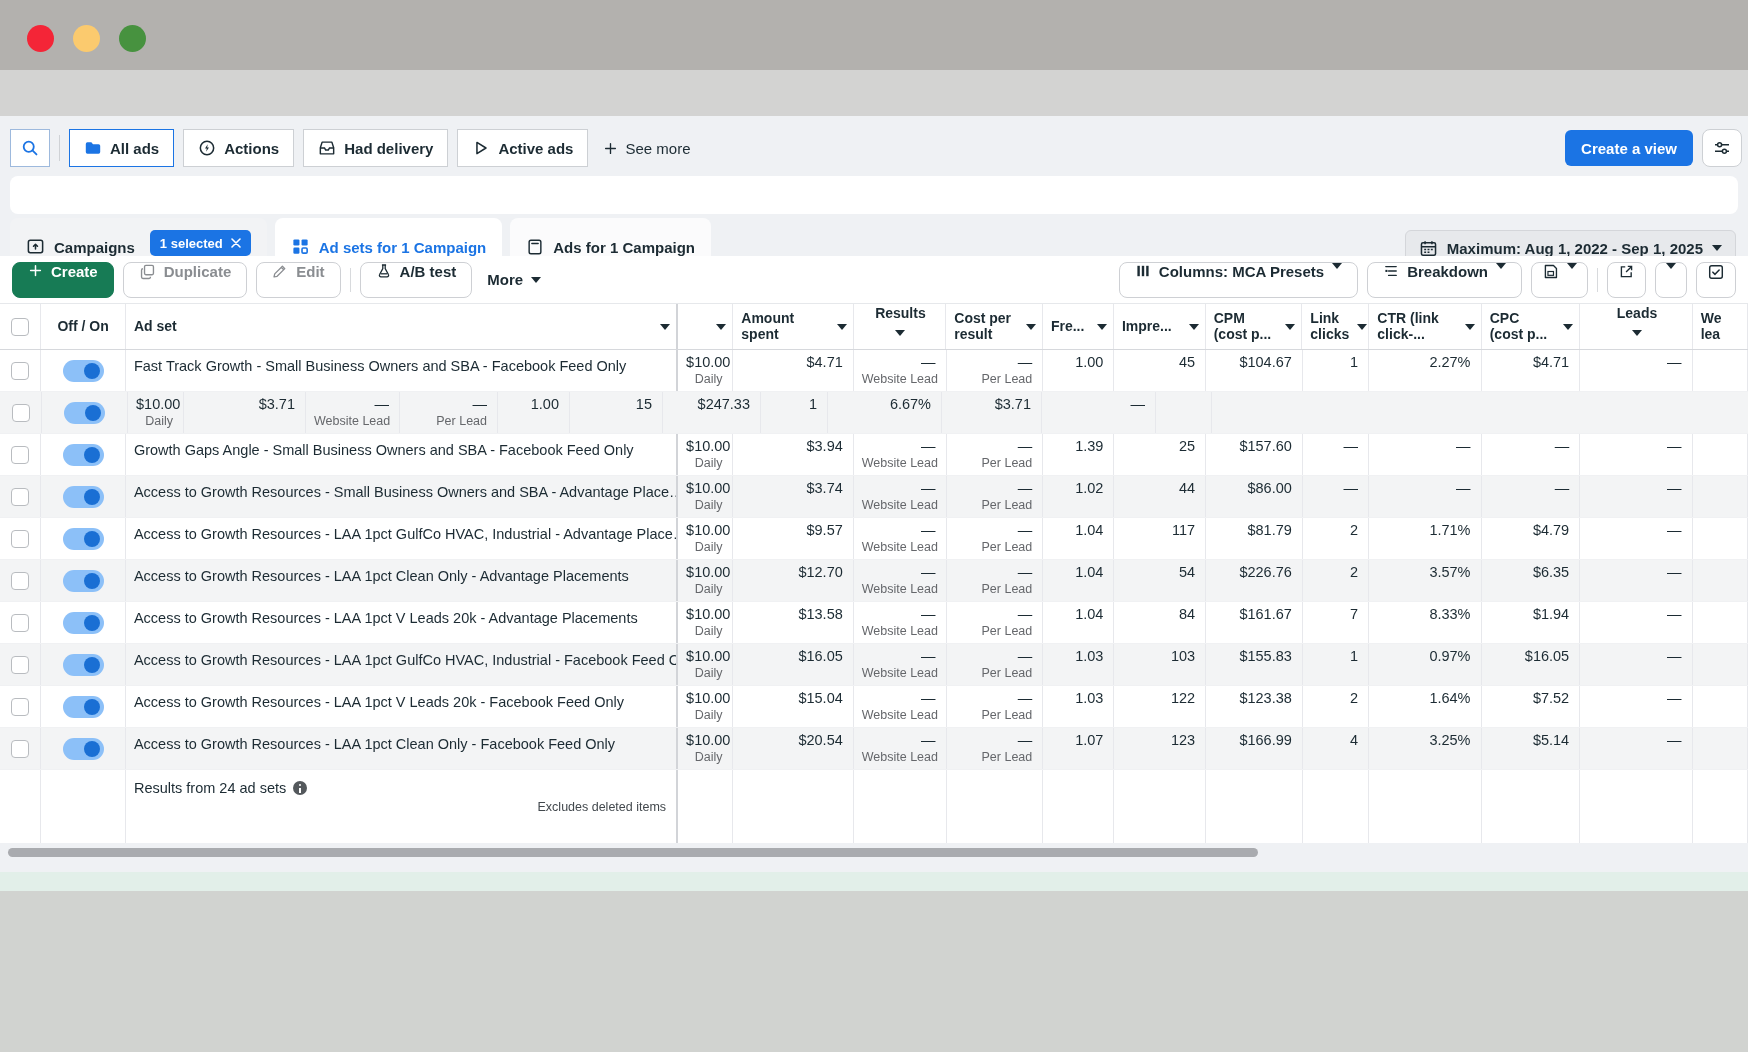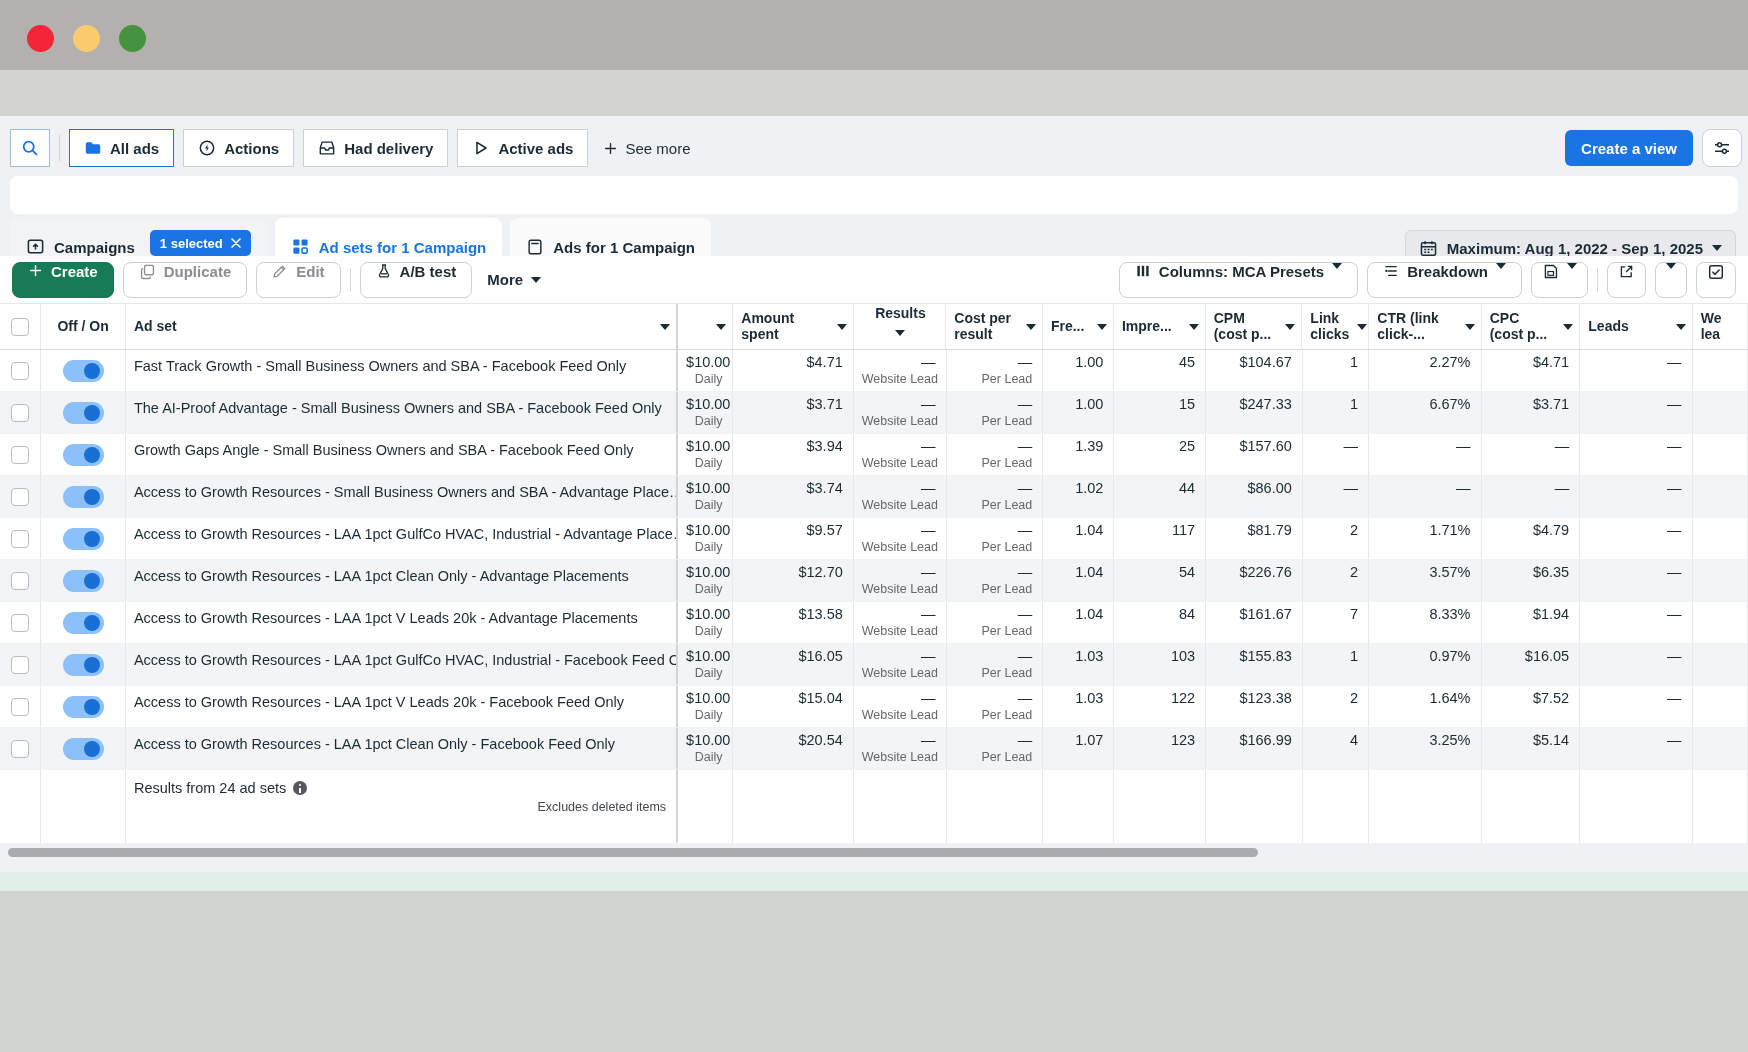--- a/index.html
+++ b/index.html
@@ -68,21 +68,21 @@
   .c-budget{width:56px;}
   .c-spent{width:122px;}
   .c-results{width:94px;flex-direction:column;}
   .c-cpr{width:98px;}
   .c-freq{width:72px;}
   .c-impr{width:93px;}
   .c-cpm{width:98px;}
   .c-link{width:67px;}
   .c-ctr{width:114px;}
   .c-cpc{width:100px;}
-  .c-leads{width:114px;}
+  .c-leads{width:114px;flex-direction:column;}
   .c-wl{width:56px;}
   .th.c-budget{justify-content:flex-end;}
   .th .spacer{margin-left:auto;}
   .adset-name{font-size:14.5px;color:#1c2b33;white-space:nowrap;display:inline-block;padding-top:4px;cursor:pointer;}
   .checkbox{width:18px;height:18px;border:1.5px solid #b9bcc0;border-radius:4px;background:#fff;cursor:pointer;box-sizing:border-box;}
   .toggle{position:relative;width:41px;height:22px;border-radius:11px;background:#8cc0f8;cursor:pointer;display:inline-block;}
   .toggle .knob{position:absolute;top:3px;right:4px;width:16px;height:16px;border-radius:50%;background:#1a6fd4;}
   .tfoot{display:flex;height:84px;text-align:right;}
   .tfoot .td{border-bottom:none;padding-top:10px;}
   .foot-line1{font-size:14.5px;font-weight:400;color:#1c2b33;display:flex;align-items:center;gap:7px;}
@@ -441,21 +441,20 @@
 
   <div class="tr">
     <div class="td c-sel">
           <span class="checkbox"></span>
         </div>
     <div class="td c-tog">
           <span class="toggle">
             <span class="knob"></span>
           </span>
         </div>
-    <div class="td c-name"><span class="adset-name">The AI-Proof Advantage - Small Business Owners and SBA - Facebook Feed Only</span></div>
     <div class="td c-budget num">
           <div class="v">$10.00</div>
           <div class="sub">Daily</div>
         </div>
     <div class="td c-spent num">
           <div class="v">$3.71</div>
         </div>
     <div class="td c-results num">
           <div class="v">—</div>
           <div class="sub">Website Lead</div>

